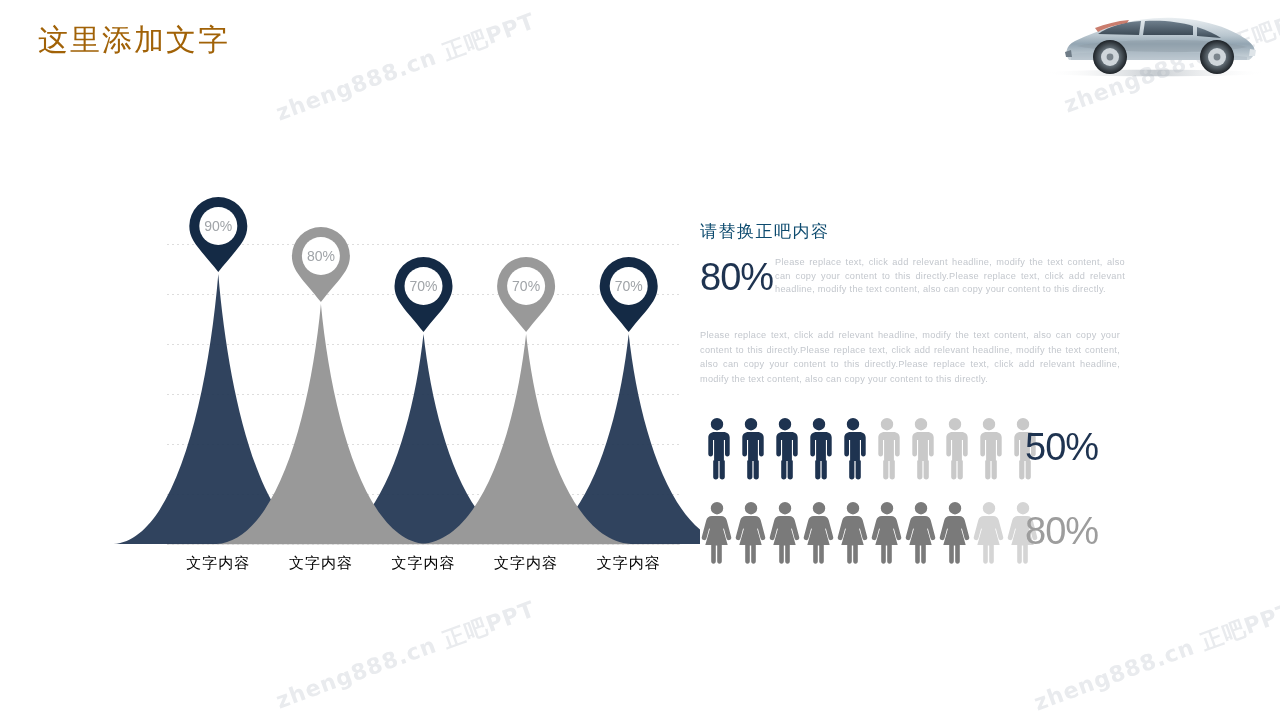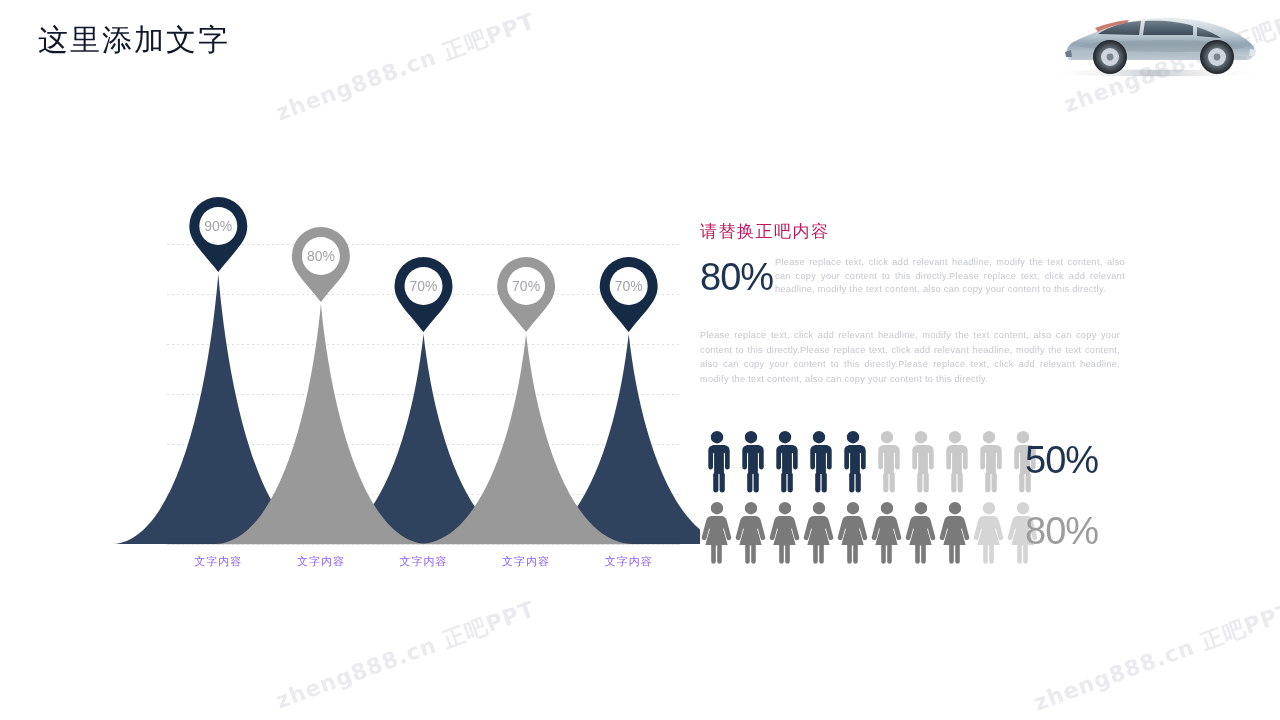--- a/index.html
+++ b/index.html
@@ -15,57 +15,57 @@
     transform-origin:left top;pointer-events:none;user-select:none;
     font-family:"DejaVu Sans",sans-serif;letter-spacing:1px;
   }
   .wm1{left:272px;top:100px;font-size:22px;transform:rotate(-20deg);}
   .wm2{left:1060px;top:92px;font-size:22px;transform:rotate(-20deg);}
   .wm3{left:272px;top:688px;font-size:22px;transform:rotate(-20deg);}
   .wm4{left:1030px;top:690px;font-size:22px;transform:rotate(-20deg);}
 
   
   .title{
-    position:absolute;left:38px;top:20px;font-size:30px;color:#0f172a;
+    position:absolute;left:38px;top:20px;font-size:30px;color:#a16207;
     letter-spacing:2px;font-weight:400;
   }
 
   
   .car-wrap{position:absolute;left:1035px;top:2px;width:245px;height:86px;}
 
   
   .chart{position:absolute;left:0px;top:154px;width:700px;height:420px;}
   .chart svg{display:block;}
   .axis-labels{position:absolute;left:0;top:400px;width:700px;height:24px;}
   .axis-label{
-    position:absolute;top:0;font-size:11px;color:#8b5cf6;
+    position:absolute;top:0;font-size:15px;color:#000000;
     text-align:center;width:90px;letter-spacing:1px;
   }
 
   
   .panel{position:absolute;left:700px;top:0;width:580px;height:720px;}
   .panel-head{
-    position:absolute;left:0px;top:220px;font-size:17px;color:#be185d;
+    position:absolute;left:0px;top:220px;font-size:17px;color:#0c4a6e;
     letter-spacing:1.5px;
   }
   .big-pct{
     position:absolute;left:0px;top:256px;font-size:38px;color:#1e3350;
     font-weight:300;letter-spacing:-1px;
   }
   .lead-text{
     position:absolute;left:75px;top:256px;width:350px;font-size:9.2px;
     line-height:13.5px;color:#c3c7cd;text-align:justify;letter-spacing:.3px;
   }
   .body-text{
     position:absolute;left:0px;top:328px;width:420px;font-size:9.2px;
     line-height:14.5px;color:#c3c7cd;text-align:justify;letter-spacing:.3px;
   }
 
   .people-row{position:absolute;left:0px;width:420px;height:74px;}
-  .people-row.men{top:429px;}
+  .people-row.men{top:416px;}
   .people-row.women{top:500px;}
   .people-icons{position:absolute;left:0;top:0;display:flex;align-items:flex-end;}
   .fig{width:34px;height:68px;display:block;}
   .row-pct{
     position:absolute;left:325px;top:10px;font-size:38px;font-weight:300;
     letter-spacing:-1px;
   }
   .row-pct.men{color:#1e3350;}
   .row-pct.women{color:#9d9d9d;}
 </style>

